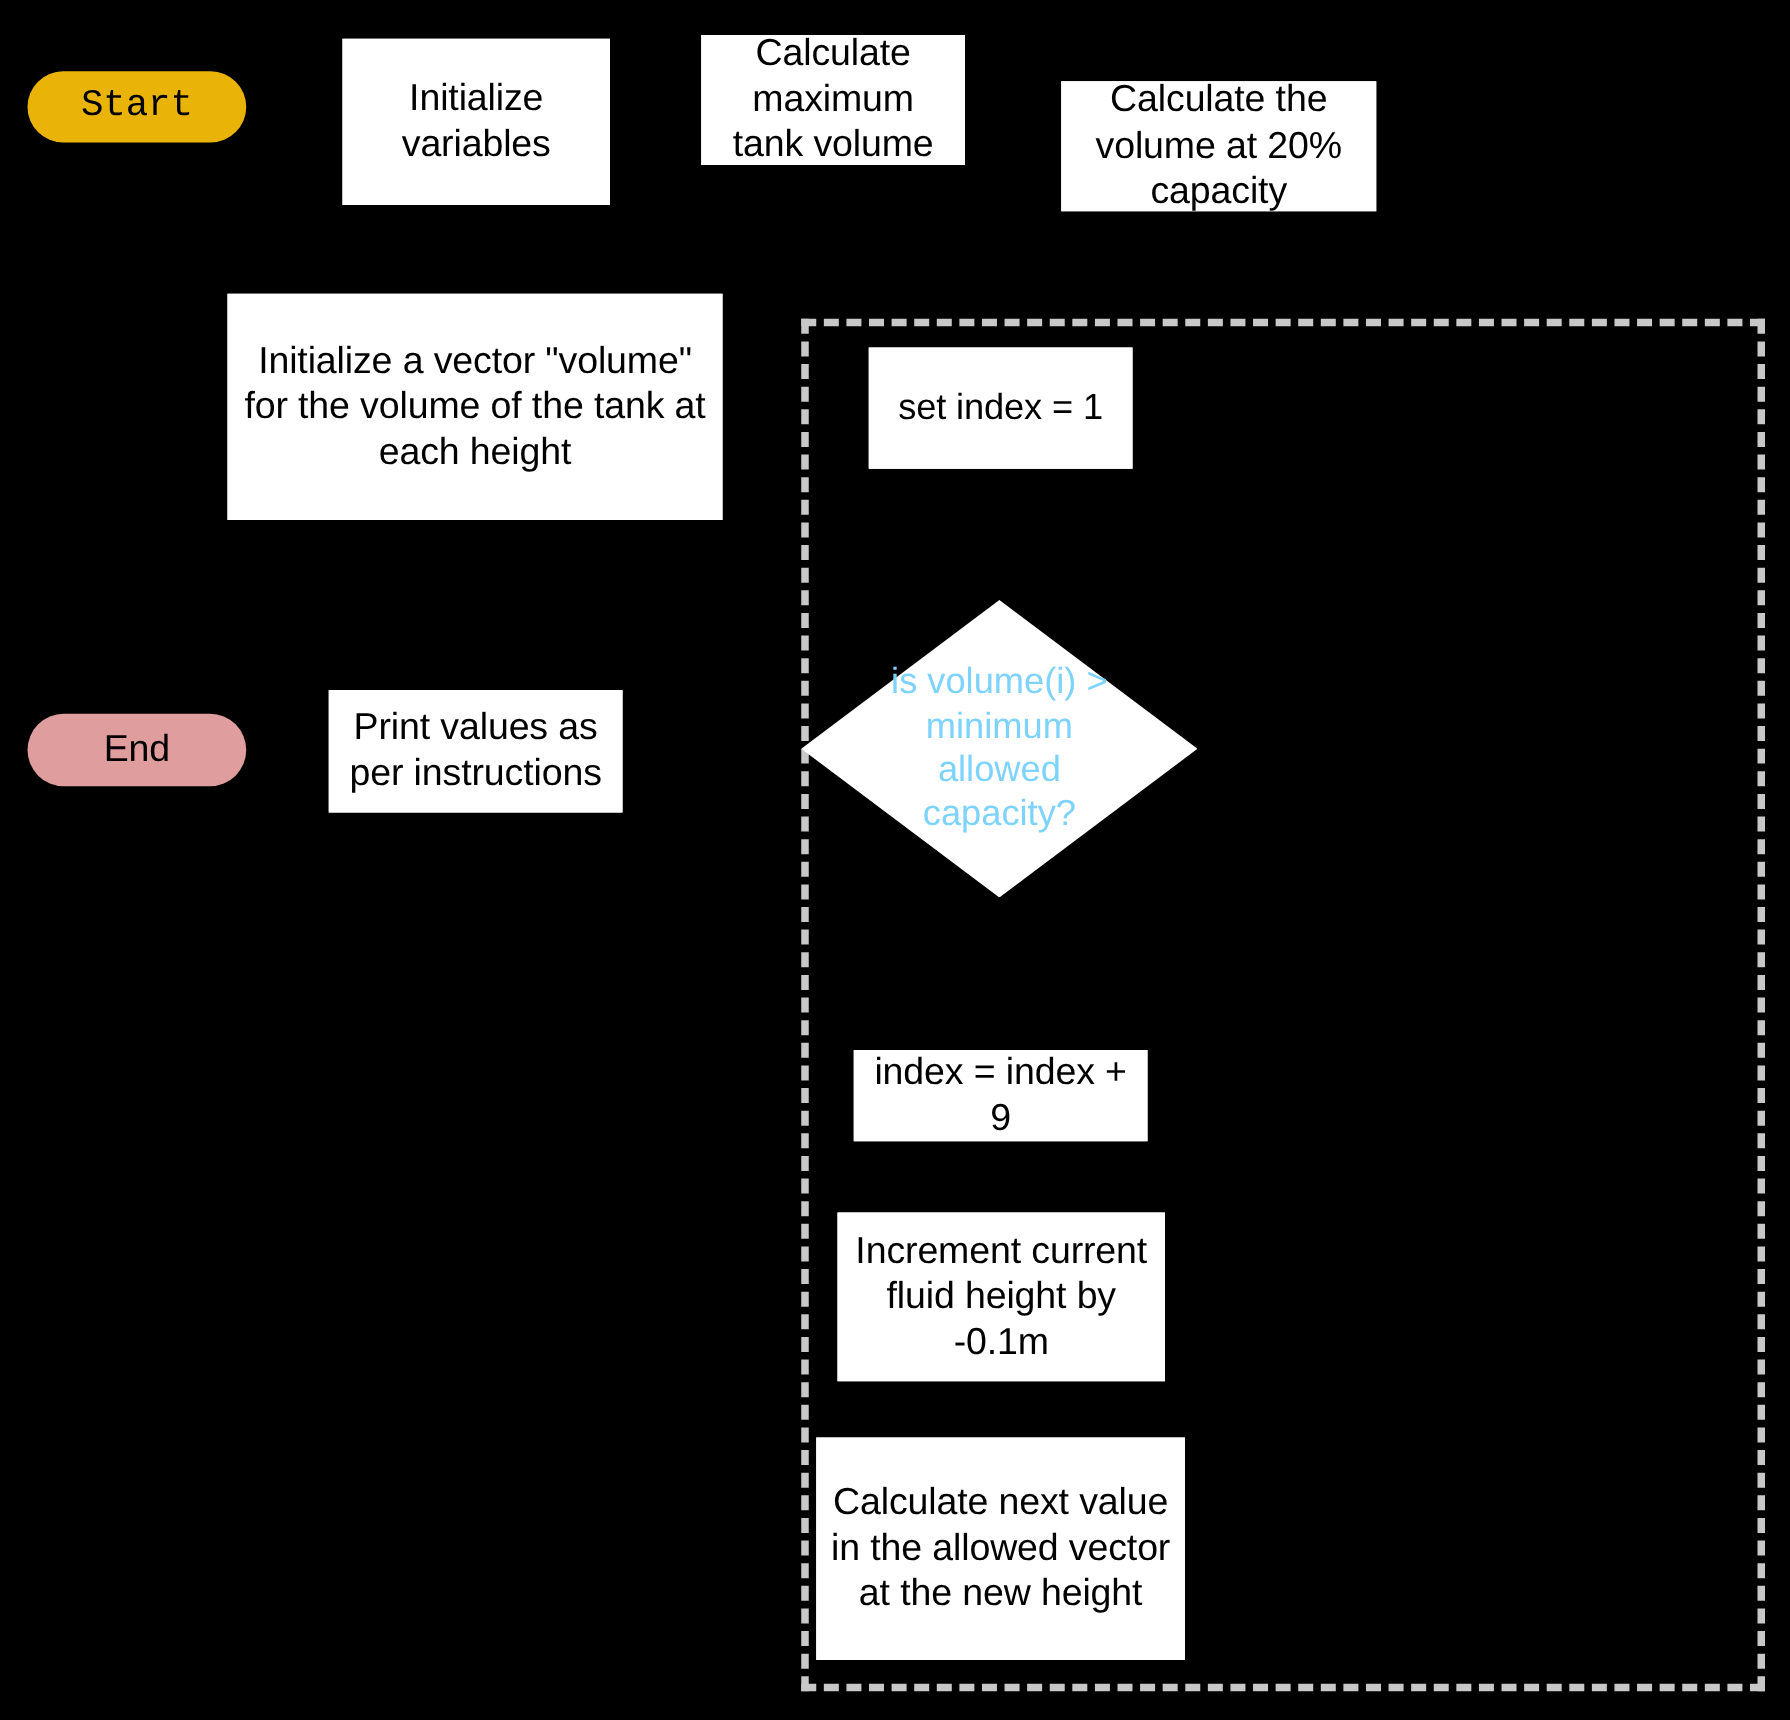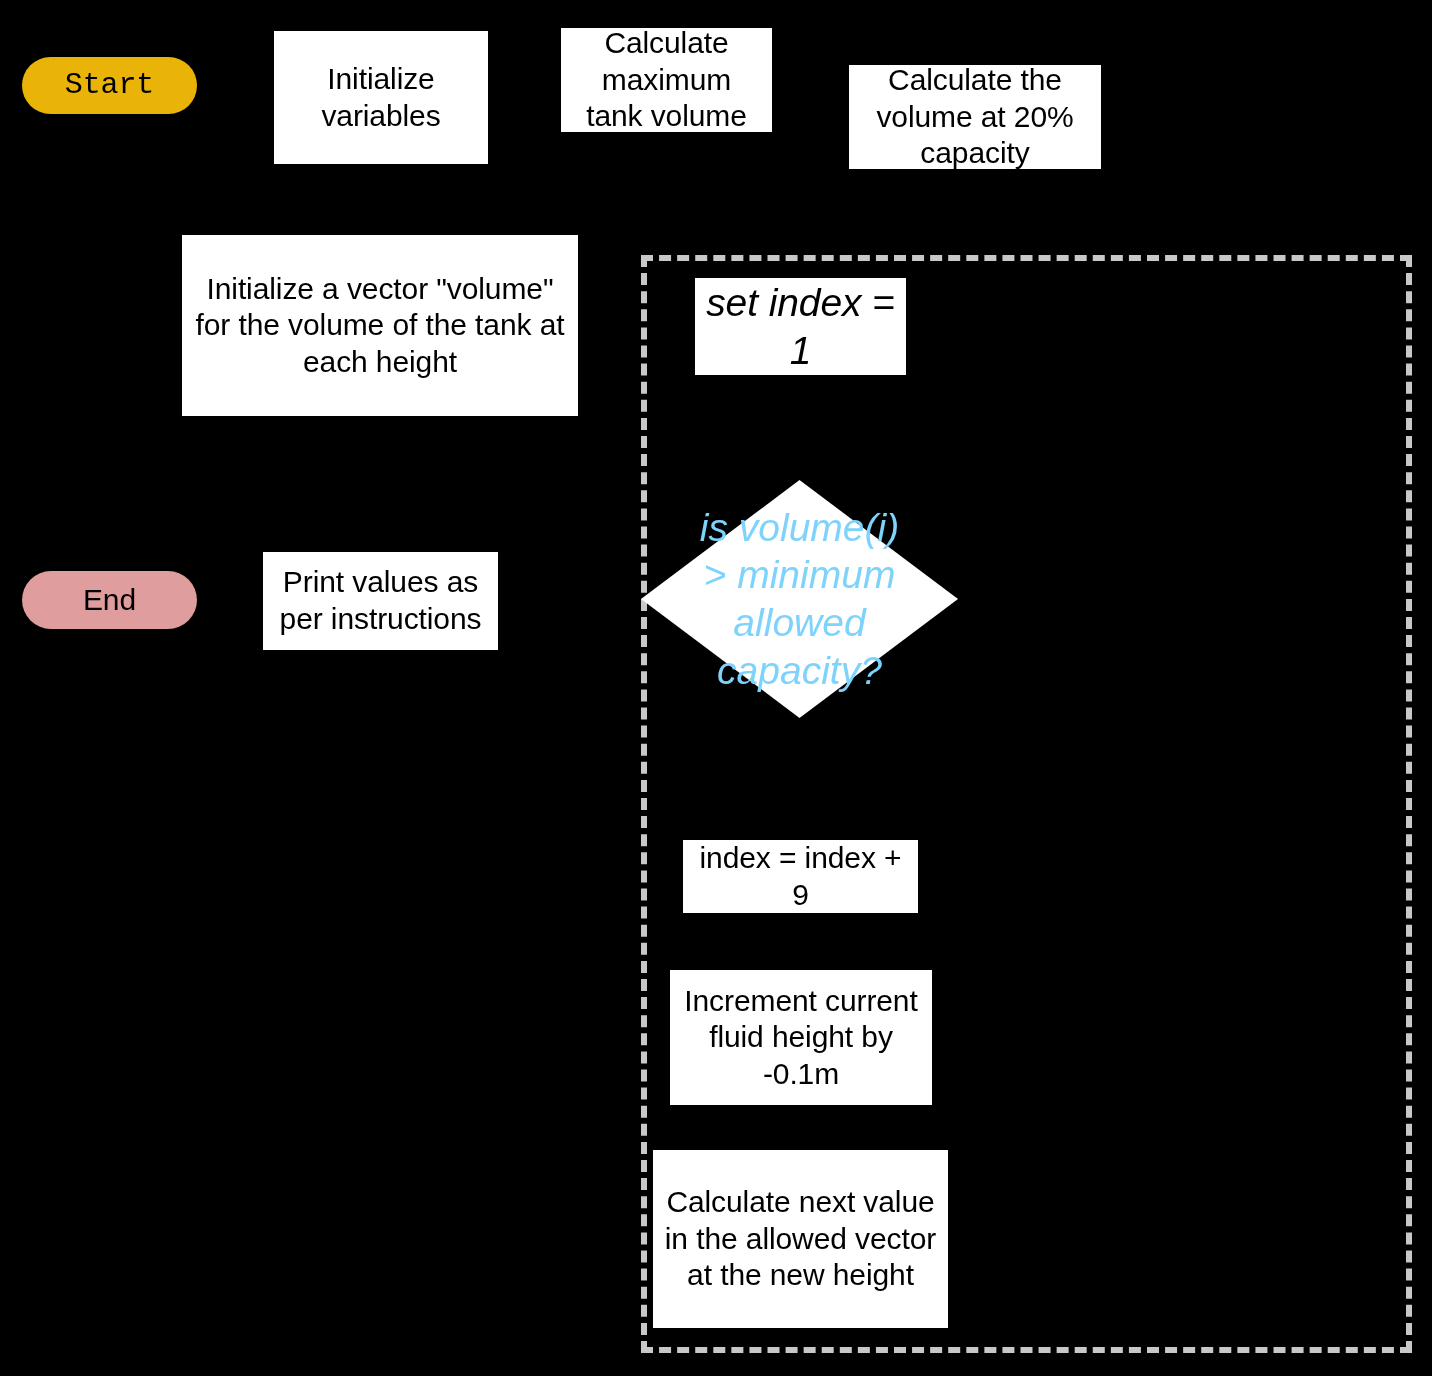--- a/index.html
+++ b/index.html
@@ -67,21 +67,21 @@
   }
 
   
   .loop-frame {
     position: absolute;
     box-sizing: border-box;
     border: 6px dashed #C8C8C8;
     background: transparent;
     pointer-events: none;
   }
-  .fs-29 { font-size: 39px; font-style: italic; }
+  .fs-29 { font-size: 29px; }
   .fs-30 { font-size: 30px; }
 </style>
 </head>
 <body>
 
 <div id="canvas">
 
   <div class="loop-frame" style="left:641px; top:255px; width:771px; height:1098px;"></div>
 
   <div class="node terminator term-start fs-30" style="left:22px; top:57px; width:175px; height:57px;">

